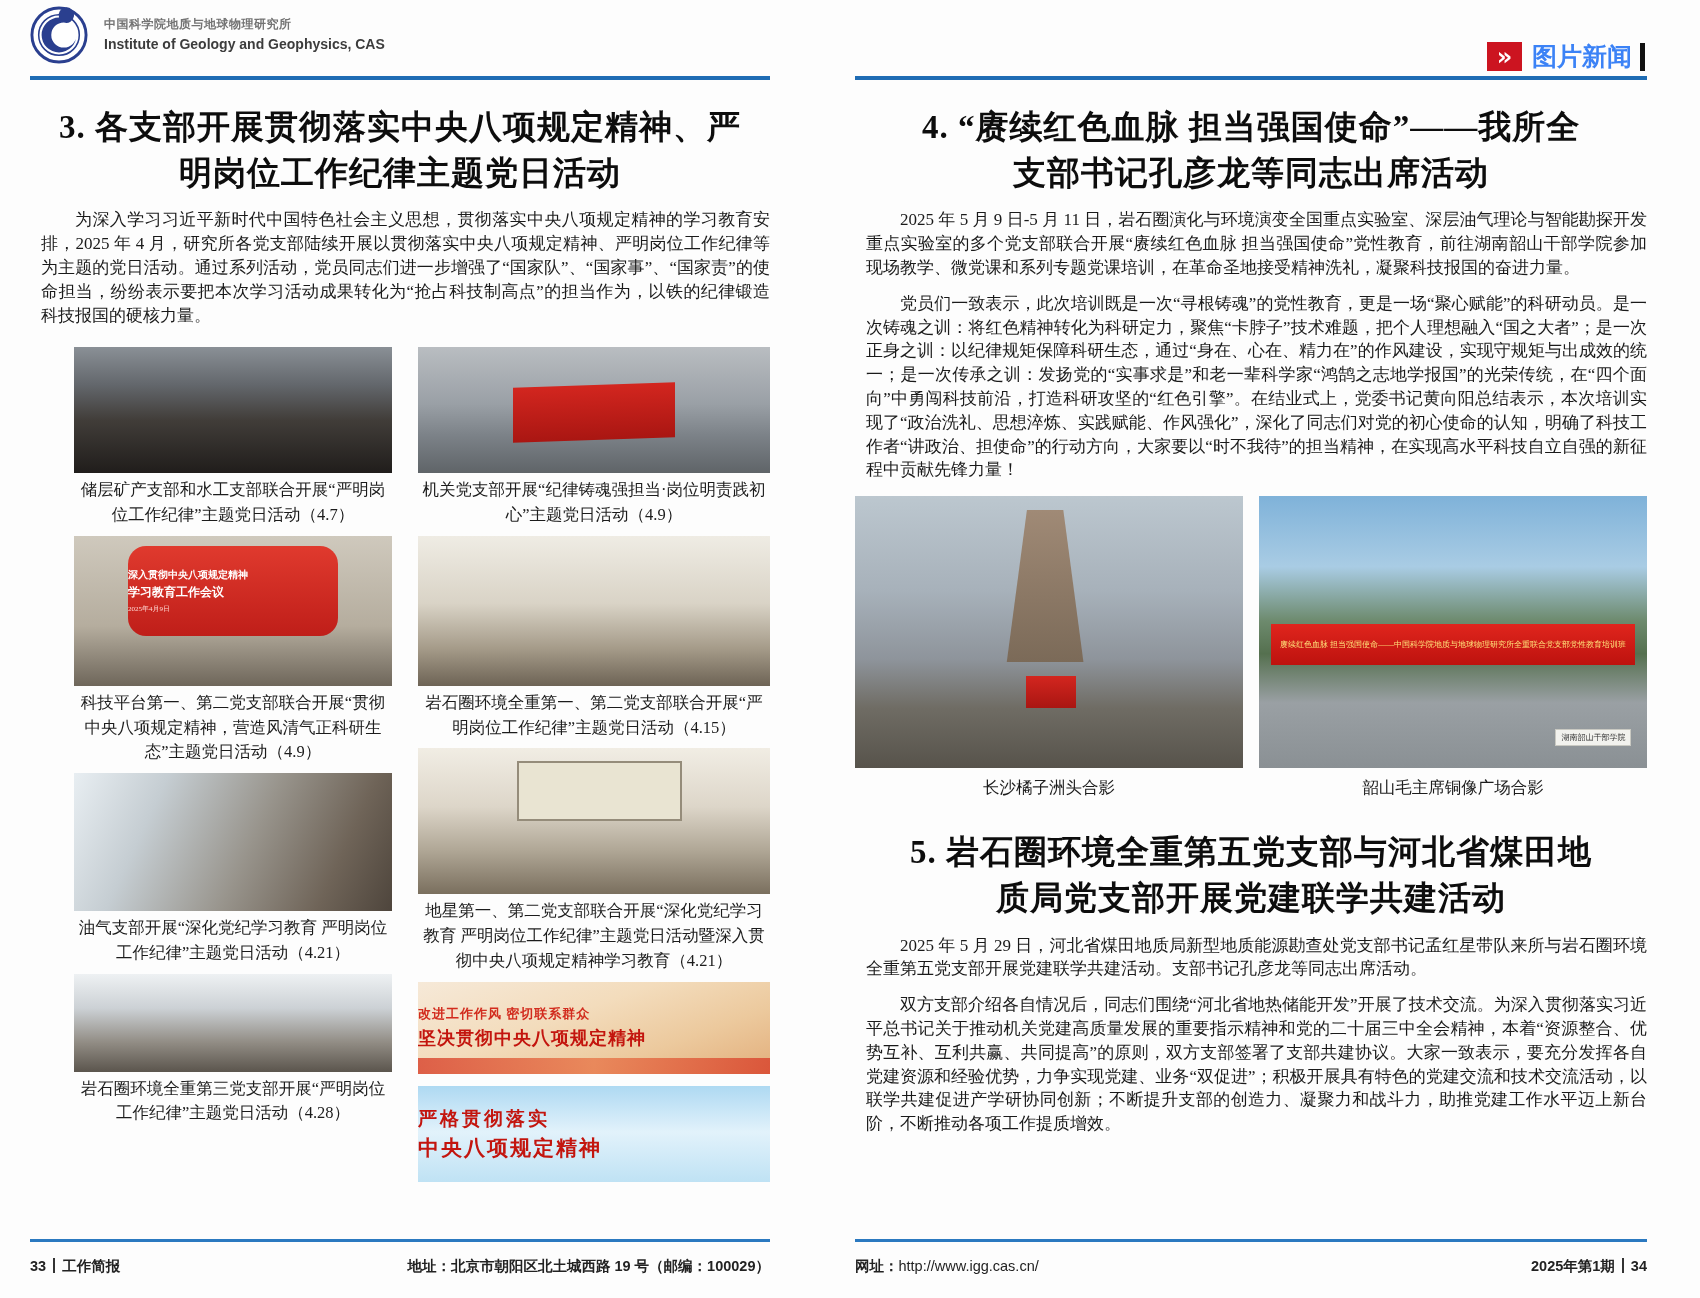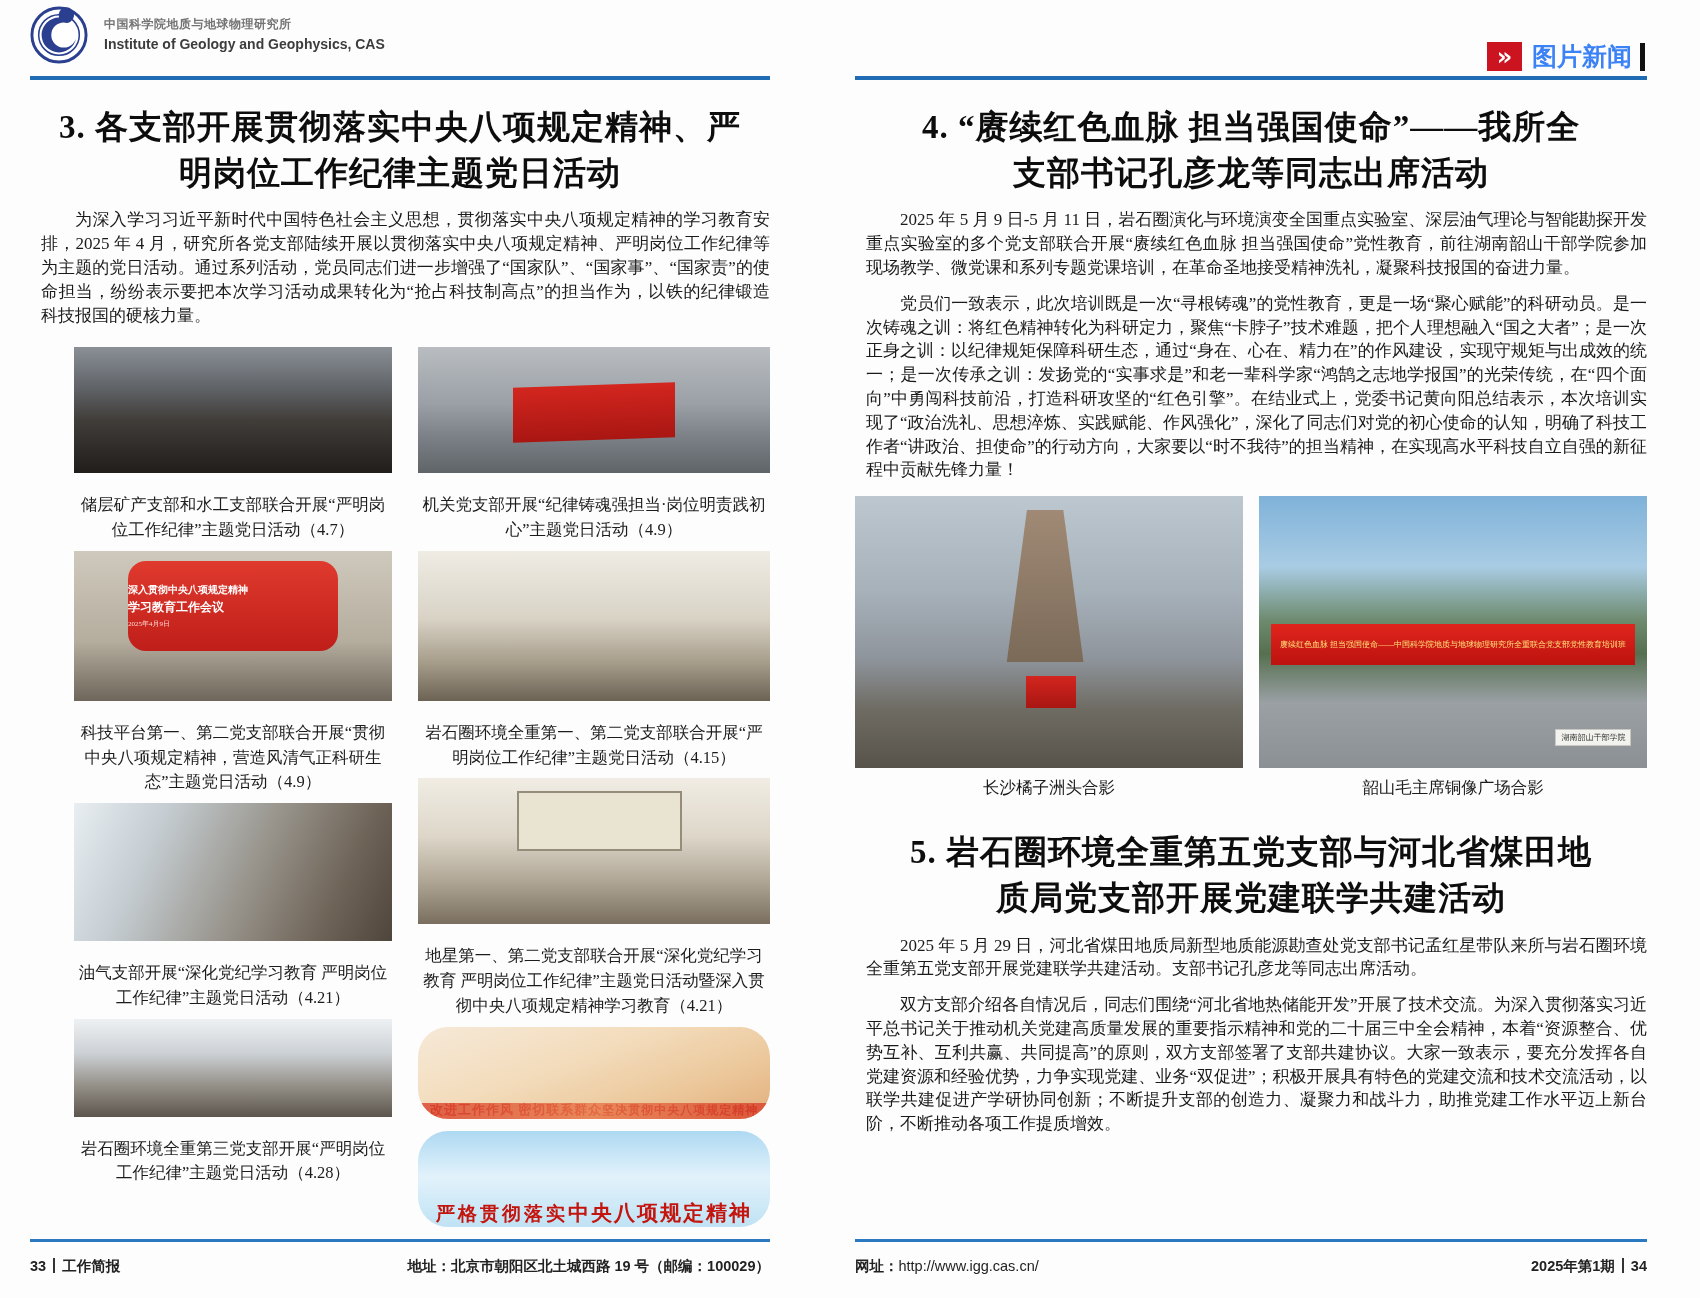--- a/index.html
+++ b/index.html
@@ -25,41 +25,41 @@
   .sec-title{text-align:center;font-weight:700;font-size:33px;line-height:1.4;margin:24px 0 0 0;color:#0d0d0d;letter-spacing:1px;}
   .sec-title .tline{display:block;}
   .body-text{font-size:17px;line-height:1.4;text-align:justify;text-indent:2em;margin:12px 0 0 11px;color:#1a1a1a;}
 
   
   .pgrid{display:flex;margin:20px 0 0 44px;}
   .col{display:flex;flex-direction:column;}
   .col-l{width:318px;margin-right:26px;}
   .col-r{width:352px;}
   figure{margin:0 0 8px 0;}
-  .cap{font-size:16.5px;line-height:1.5;text-align:center;margin-top:20px;color:#1c1c1c;}
+  .cap{font-size:16.5px;line-height:1.5;text-align:center;margin-top:5px;color:#1c1c1c;}
   .ph{position:relative;width:100%;overflow:hidden;background:#9a9a9a;}
   .ph1{height:126px;background:linear-gradient(180deg,#8a9096 0%,#63676c 30%,#413d39 58%,#201d1b 100%);}
   .ph2{height:126px;background:linear-gradient(180deg,#b9bdc1 0%,#9aa0a6 45%,#7c8288 70%,#5f6468 100%);}
   .flag2{position:absolute;left:27%;top:30%;width:46%;height:44%;background:linear-gradient(180deg,#d3261f,#a91612);transform:skewY(-2deg);}
   .ph3{height:150px;background:linear-gradient(180deg,#cfc9bd 0%,#b5ad9e 60%,#6e665a 100%);}
   .red-screen{position:absolute;left:17%;top:7%;width:66%;height:60%;background:linear-gradient(180deg,#e03a2e,#bf1e19);color:#fff;display:flex;flex-direction:column;align-items:flex-start;justify-content:center;text-align:center;border-radius:18px;}
   .rs1{font-size:10px;font-weight:700;}
   .rs2{font-size:12px;font-weight:700;margin-top:2px;}
   .rs3{font-size:7px;margin-top:3px;color:#ffd9d4;}
   .ph4{height:150px;background:linear-gradient(180deg,#efece4 0%,#d9d3c6 45%,#a59b89 75%,#6d6355 100%);}
   .ph5{height:138px;background:linear-gradient(115deg,#e8eef2 0%,#c5cdd2 25%,#98948c 55%,#6f6458 80%,#4e453c 100%);}
   .ph6{height:146px;background:linear-gradient(180deg,#f1ede4 0%,#ddd6c9 40%,#b0a796 70%,#7a6f5e 100%);}
   .ph6::before{content:"";position:absolute;left:28%;top:9%;width:46%;height:38%;background:#e9e4d2;border:2px solid #958c7a;}
   .ph7{height:98px;background:linear-gradient(180deg,#eef1f3 0%,#ccd1d5 35%,#918c84 70%,#5b554d 100%);}
 
-  .banner{position:relative;width:100%;overflow:hidden;display:flex;flex-direction:row;align-items:flex-end;justify-content:center;text-align:center;border-radius:30px;}
+  .banner{position:relative;width:100%;overflow:hidden;display:flex;flex-direction:column;align-items:flex-start;justify-content:center;text-align:center;}
   .bn1{height:92px;margin-bottom:12px;background:linear-gradient(160deg,#f6e9d8 0%,#f3dcbc 40%,#ecc99d 70%,#e2ae7b 100%);}
   .bn1::after{content:"";position:absolute;bottom:0;left:0;right:0;height:17%;background:linear-gradient(90deg,#d8402a,#e8784a 50%,#d8402a);opacity:.8;}
   .b1s{color:#d22c1e;font-weight:700;font-size:13px;letter-spacing:1px;}
-  .b1b{color:#c3150e;font-weight:900;font-size:12px;letter-spacing:1px;margin-top:3px;}
+  .b1b{color:#c3150e;font-weight:900;font-size:18px;letter-spacing:1px;margin-top:3px;}
   .bn2{height:96px;background:linear-gradient(180deg,#aed9f2 0%,#e2f2fb 48%,#bfe2f4 100%);}
   .b2a{color:#c3150e;font-weight:900;font-size:19px;letter-spacing:3px;}
   .b2b{color:#c3150e;font-weight:900;font-size:21px;letter-spacing:2px;margin-top:2px;}
 
   
   .rp-photos{display:flex;margin-top:14px;}
   .rp{position:relative;width:388px;height:272px;overflow:hidden;}
   .rp1{margin-right:16px;background:linear-gradient(180deg,#bcc7cf 0%,#a7b1ba 35%,#8e949b 60%,#6f6c64 78%,#57534b 100%);}
   .statue{position:absolute;left:36%;top:5%;width:26%;height:56%;background:linear-gradient(180deg,#a08a76,#7b6a58);clip-path:polygon(32% 0,68% 0,88% 100%,12% 100%);}
   .flag-small{position:absolute;left:44%;top:66%;width:13%;height:12%;background:linear-gradient(180deg,#d3261f,#a91612);}

